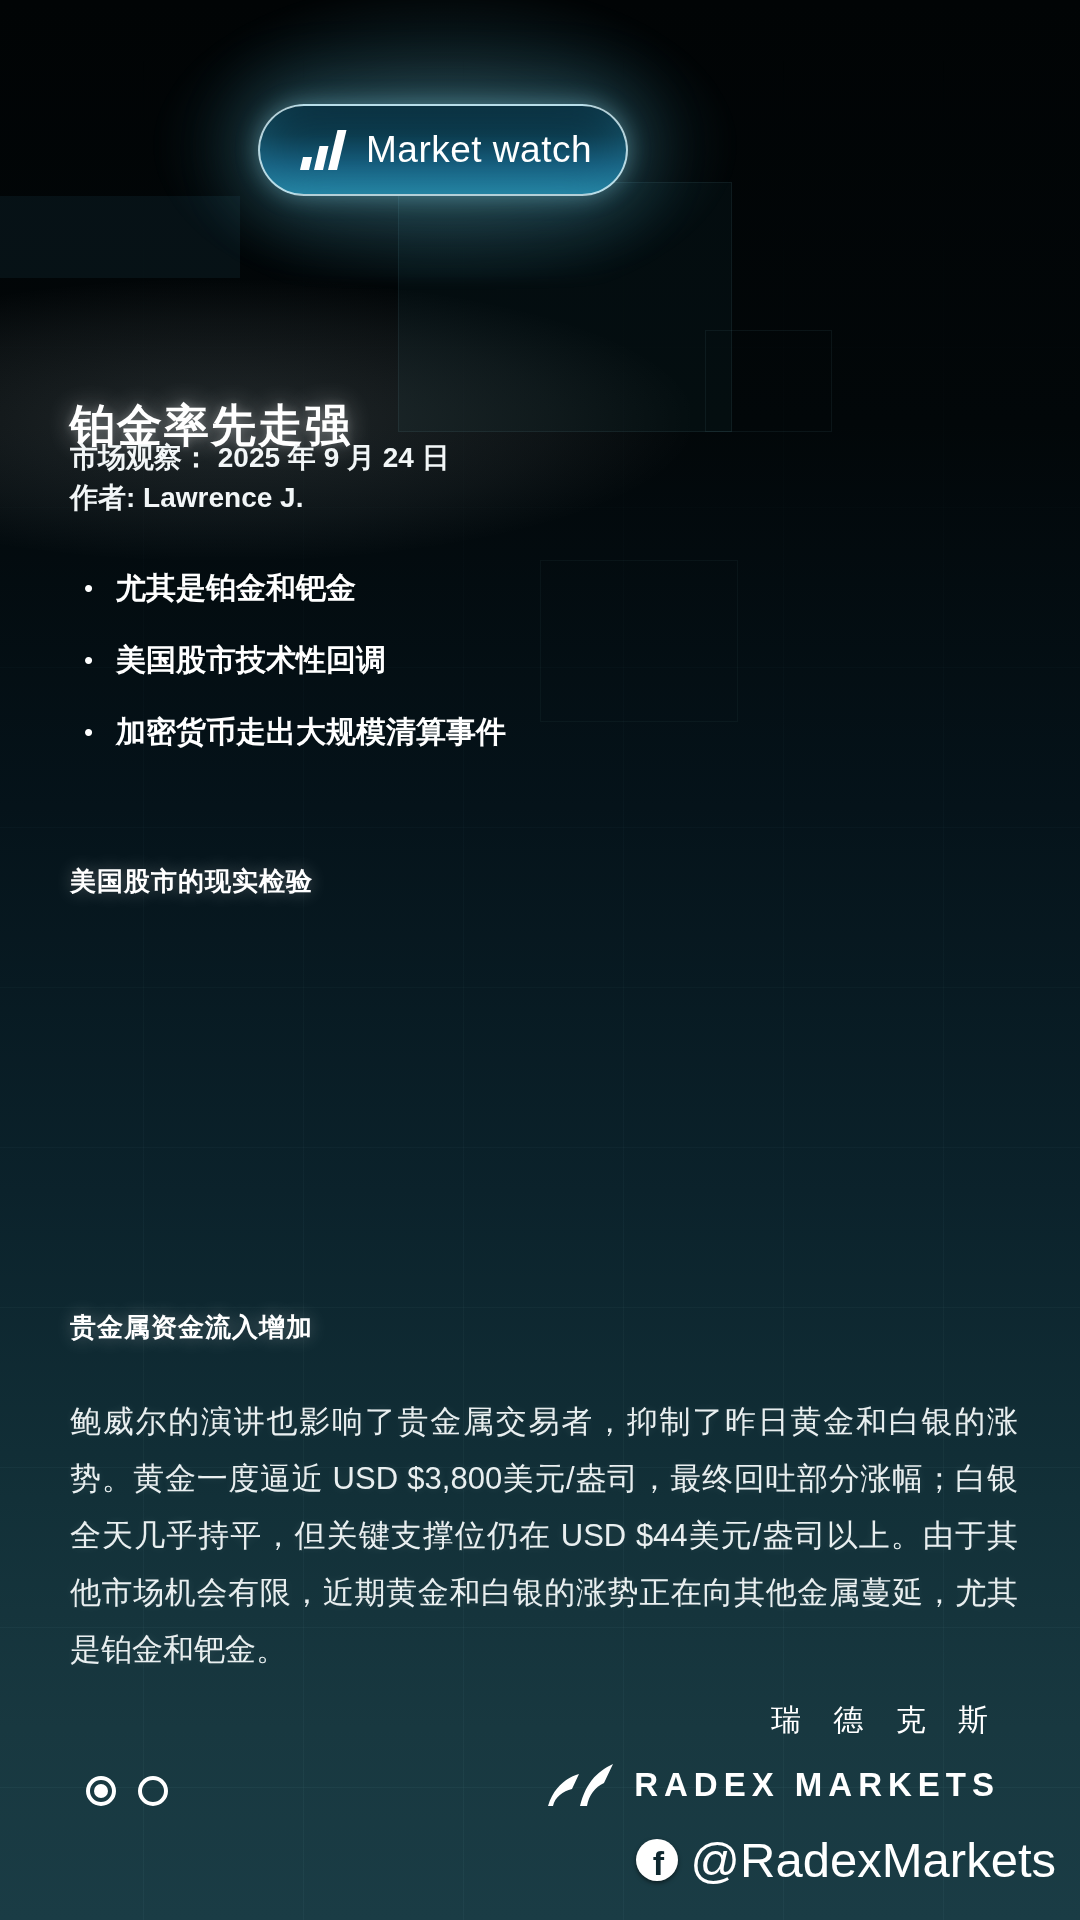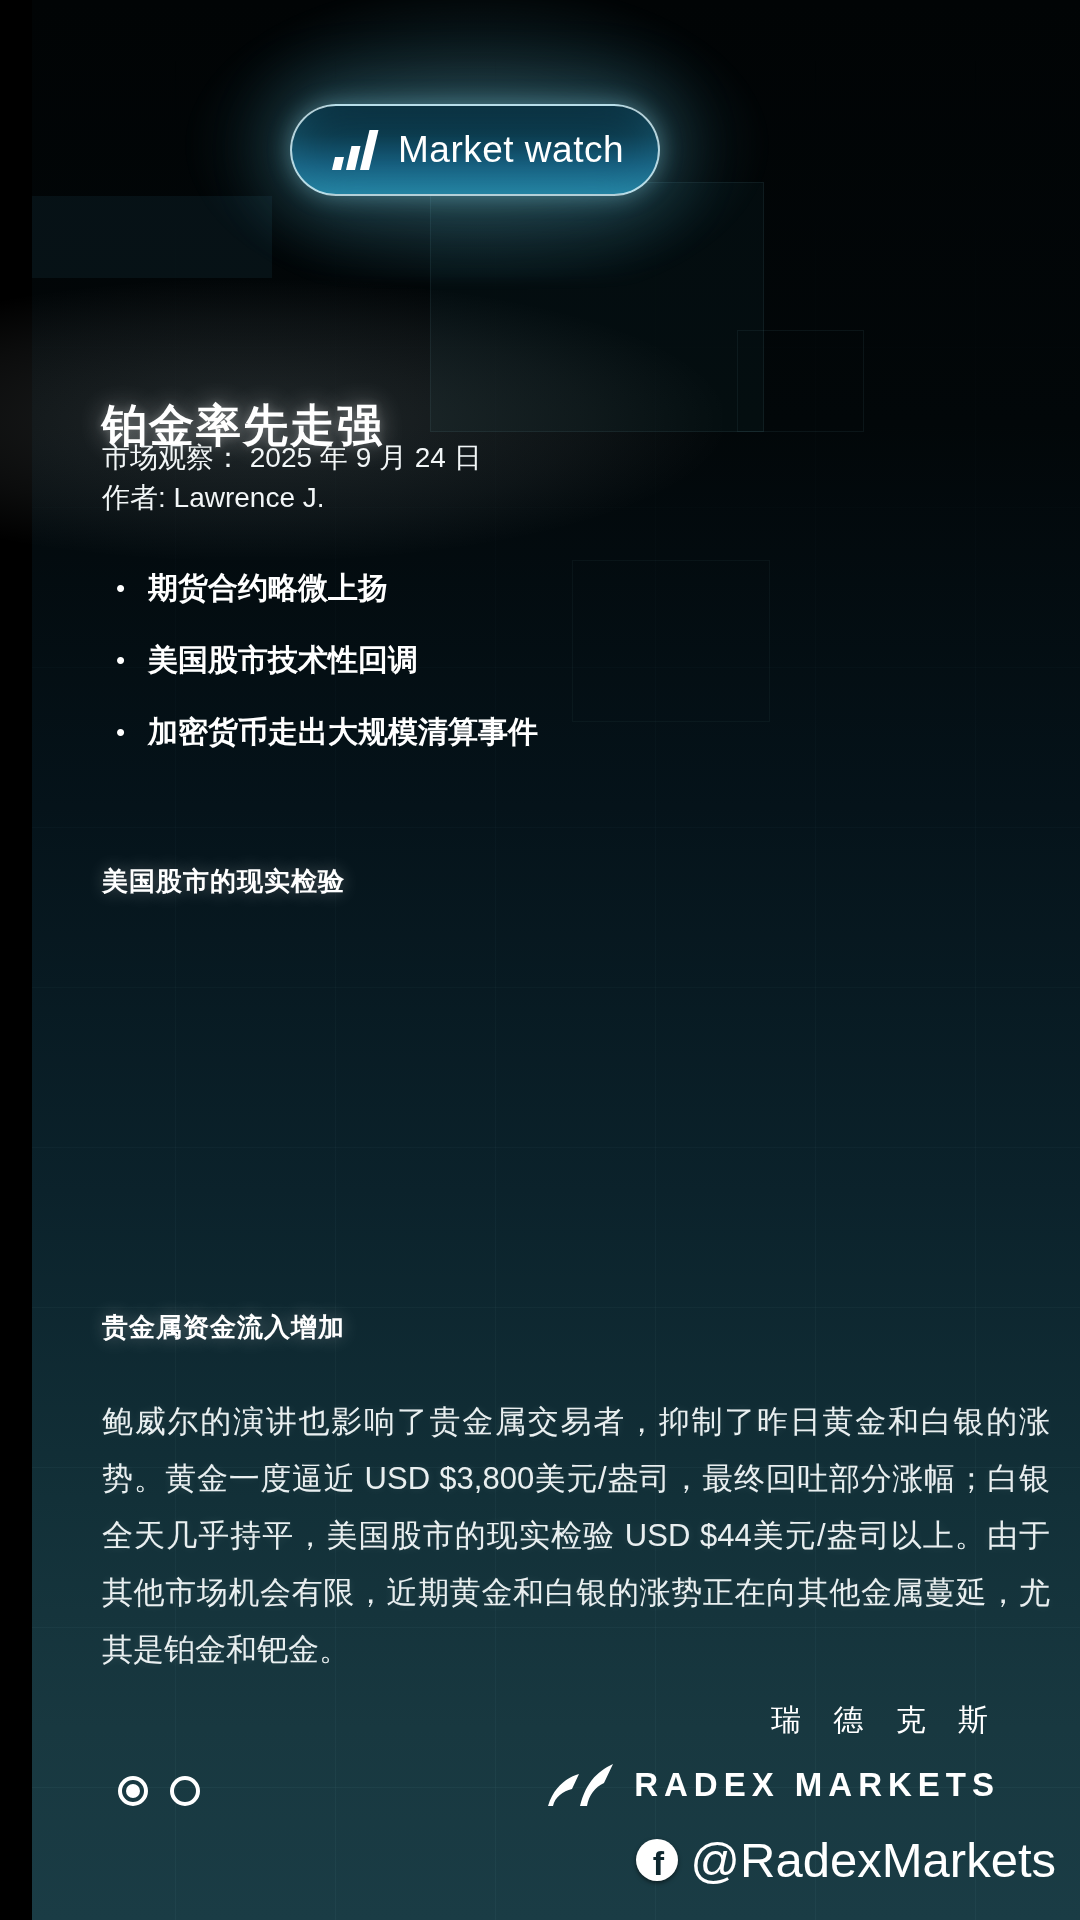--- a/index.html
+++ b/index.html
@@ -9,21 +9,20 @@
     font-family:"Liberation Sans", sans-serif;
     color:#fff;
     position:relative;
     overflow:hidden;
   }
   .page{
     position:absolute;inset:0;
     background:linear-gradient(180deg,
       #010405 0%, #020709 22%, #05131a 42%,
       #0b222b 62%, #123038 78%, #183840 90%, #1a3c45 100%);
-    margin-left:32px;
   }
   .grid{
     position:absolute;inset:0;
     background-image:
       linear-gradient(rgba(150,205,215,0.05) 1px, transparent 1px),
       linear-gradient(90deg, rgba(150,205,215,0.05) 1px, transparent 1px);
     background-size:160px 160px;
     background-position:-17px 27px;
     -webkit-mask-image:linear-gradient(180deg, transparent 0%, rgba(0,0,0,.35) 30%, rgba(0,0,0,.8) 65%, #000 100%);
     mask-image:linear-gradient(180deg, transparent 0%, rgba(0,0,0,.35) 30%, rgba(0,0,0,.8) 65%, #000 100%);
@@ -53,21 +52,21 @@
     display:flex;align-items:center;justify-content:center;gap:18px;
   }
   .pill-label{font-size:37px;letter-spacing:0.5px;color:#fff;font-weight:400;}
 
   .page-title{
     position:absolute;left:70px;top:366px;
     font-size:45px;font-weight:700;letter-spacing:2px;color:#fff;
     text-shadow:0 0 26px rgba(255,255,255,0.40), 0 0 9px rgba(255,255,255,0.22);
   }
   .meta{position:absolute;left:70px;top:438px;font-size:28px;line-height:40px;color:#f2f6f7;}
-  .meta div{white-space:pre;}
+  .meta div{white-space:pre;font-weight:bold;}
 
   .bullets{position:absolute;left:70px;top:572px;list-style:none;margin:0;padding:0;}
   .bullets li{display:flex;align-items:flex-start;margin-bottom:40px;
     font-size:30px;font-weight:700;color:#fff;line-height:32px;}
   .bullets .dot{width:46px;font-size:26px;line-height:32px;font-weight:400;color:#fff;padding-left:14px;box-sizing:border-box;}
 
   .section-heading{
     position:absolute;left:70px;
     font-size:26px;font-weight:700;color:#fff;letter-spacing:1px;
     text-shadow:0 0 18px rgba(255,255,255,0.30);
@@ -136,36 +135,36 @@
 
   <h1 class="page-title">铂金率先走强</h1>
   <div class="meta">
     <div>市场观察： 2025 年 9 月 24 日</div>
     <div>作者: Lawrence J.</div>
   </div>
 
   <ul class="bullets">
     <li>
       <span class="dot">•</span>
-      <span>期货合约略微上扬</span>
+      <span>尤其是铂金和钯金</span>
     </li>
     <li>
       <span class="dot">•</span>
       <span>美国股市技术性回调</span>
     </li>
     <li>
       <span class="dot">•</span>
       <span>加密货币走出大规模清算事件</span>
     </li>
   </ul>
 
   <h2 class="section-heading h1">美国股市的现实检验</h2>
 
   <h2 class="section-heading h2">贵金属资金流入增加</h2>
-  <p class="section-body b2">鲍威尔的演讲也影响了贵金属交易者，抑制了昨日黄金和白银的涨势。黄金一度逼近 USD $3,800美元/盎司，最终回吐部分涨幅；白银全天几乎持平，美国股市的现实检验 USD $44美元/盎司以上。由于其他市场机会有限，近期黄金和白银的涨势正在向其他金属蔓延，尤其是铂金和钯金。</p>
+  <p class="section-body b2">鲍威尔的演讲也影响了贵金属交易者，抑制了昨日黄金和白银的涨势。黄金一度逼近 USD $3,800美元/盎司，最终回吐部分涨幅；白银全天几乎持平，但关键支撑位仍在 USD $44美元/盎司以上。由于其他市场机会有限，近期黄金和白银的涨势正在向其他金属蔓延，尤其是铂金和钯金。</p>
 
   <div class="footer-cn">瑞 德 克 斯</div>
 
   <div class="brand-row">
     <span style="display:flex;">
       <svg width="72" height="46" viewBox="0 0 72 46">
         <g fill="#ffffff">
           <path d="M4 44 C10 24, 24 15, 35 12 L28 27 C19 29, 11 35, 9 44 Z"></path>
           <path d="M36 44 C42 20, 54 9, 69 2 L60 21 C51 25, 45 33, 43 44 Z"></path>
         </g>

